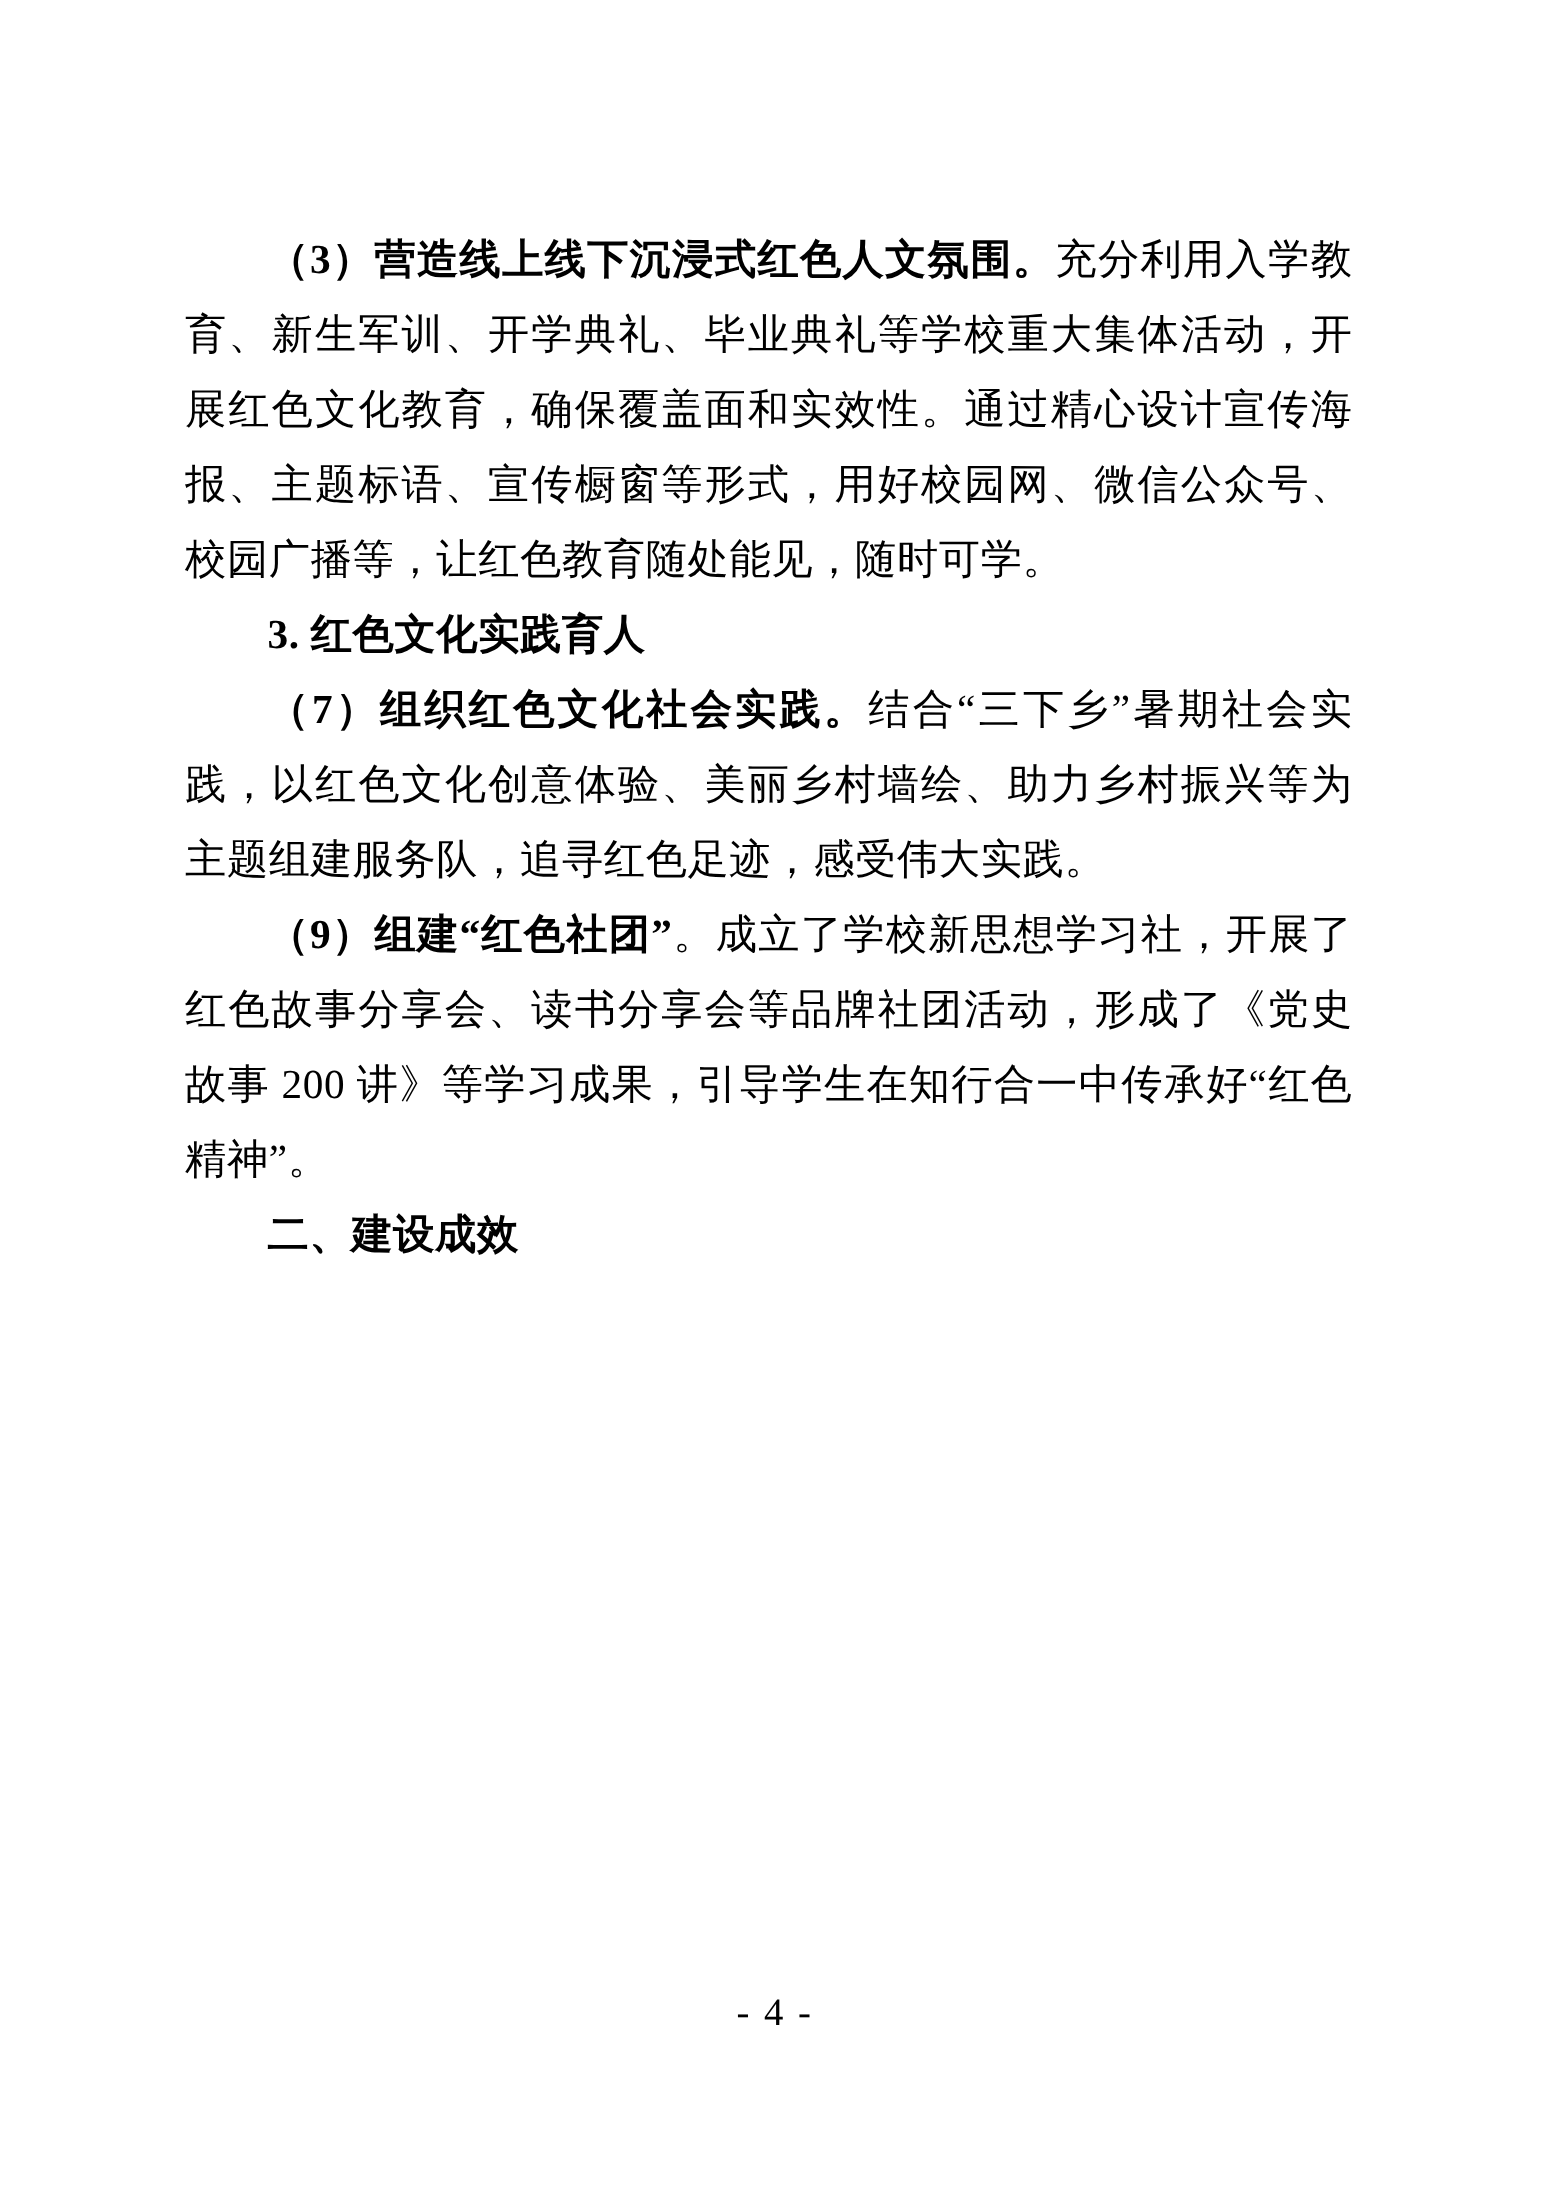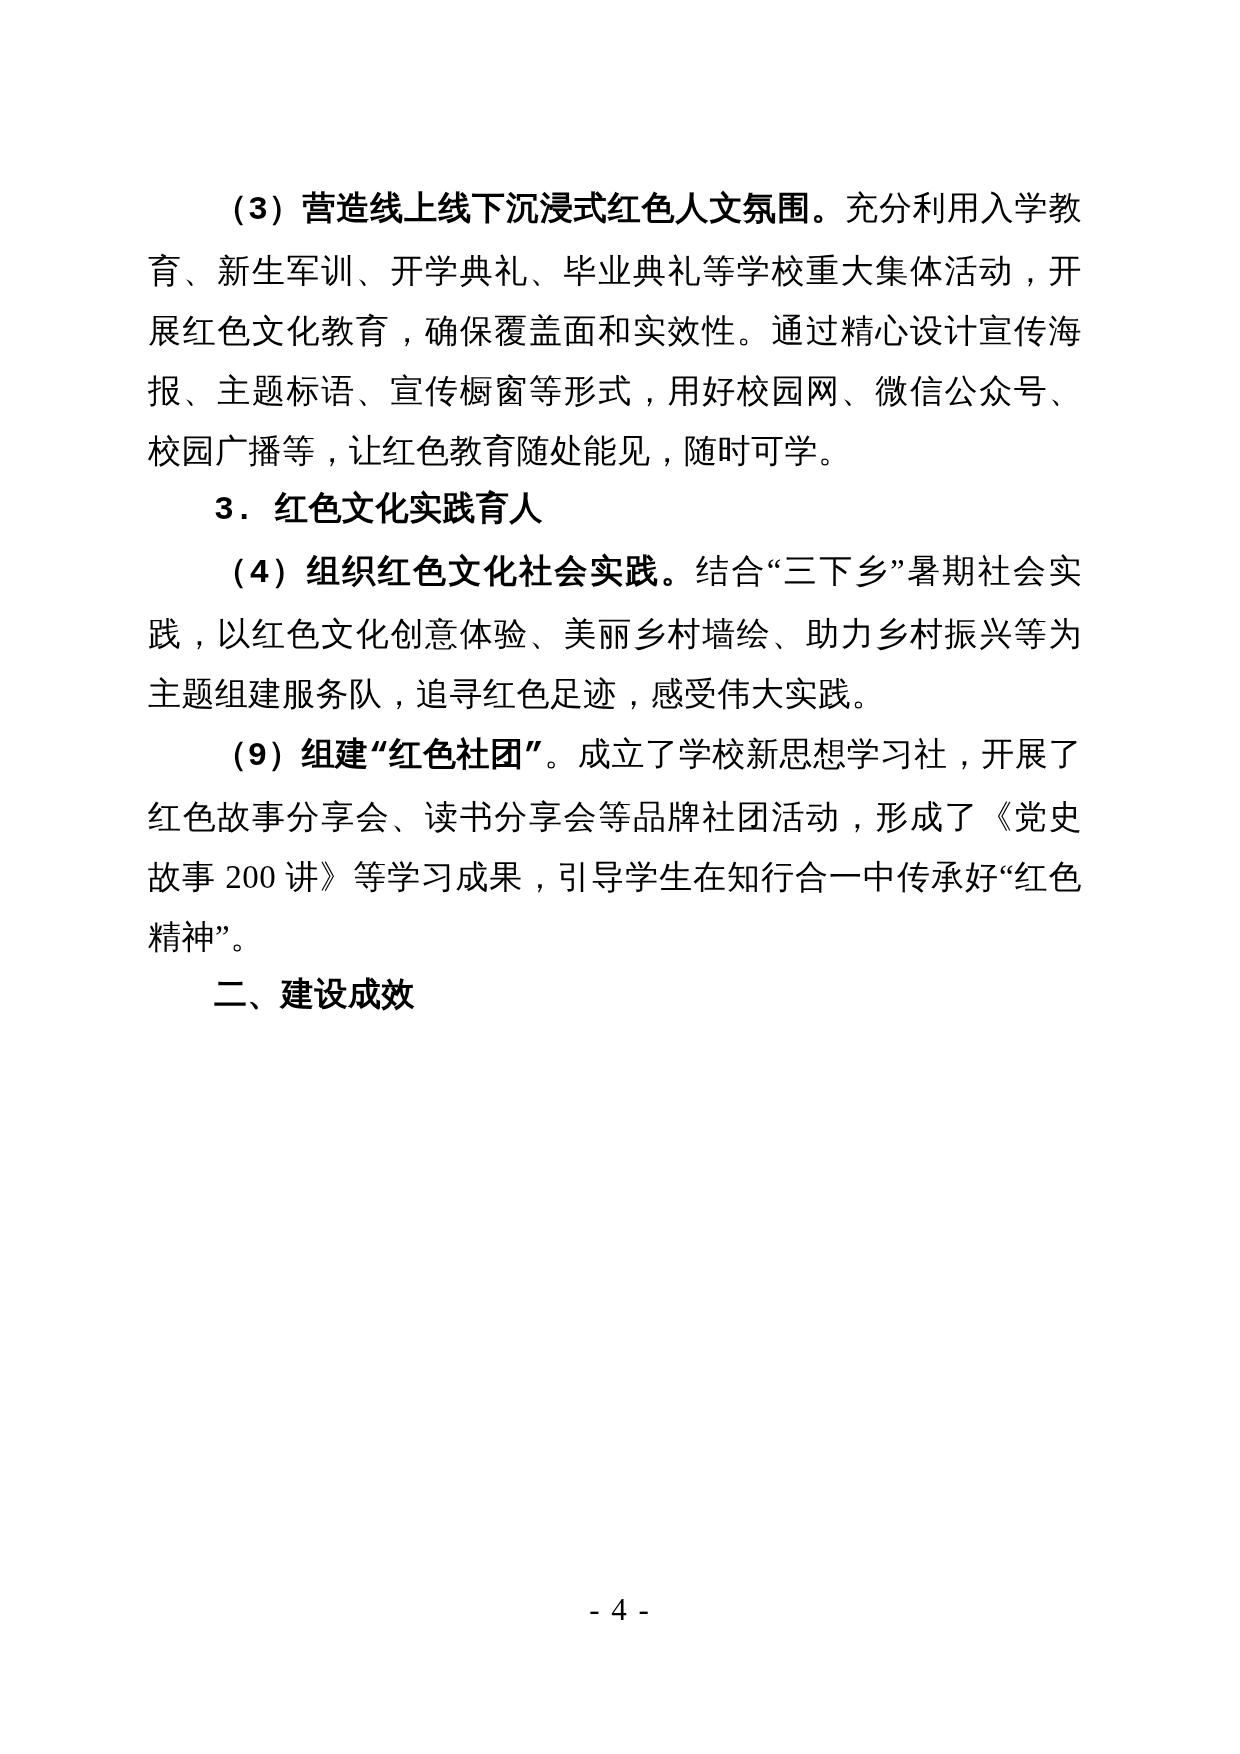--- a/index.html
+++ b/index.html
@@ -27,28 +27,28 @@
     text-justify: inter-ideograph;
     letter-spacing: 0.5px;
   }
   p.para {
     margin: 0;
     padding: 0;
     text-indent: 2em;
   }
   .lead {
     font-weight: 700;
-    font-family: Liberation Mono, monospace;
+    font-family: Liberation Serif, serif;
   }
   p.heading-para {
     margin: 0;
     padding: 0;
     text-indent: 2em;
     font-weight: 700;
-    font-family: Liberation Mono, monospace;
+    font-family: Liberation Serif, serif;
   }
   .footer {
     position: absolute;
     left: 0;
     top: 1592px;
     width: 100%;
     text-align: center;
     font-size: 31px;
     letter-spacing: 2px;
     color: #000000;
@@ -58,21 +58,21 @@
 </head>
 <body>
 
 <div class="page">
   <div class="content">
 
     <p class="para"><span class="lead">（3）营造线上线下沉浸式红色人文氛围。</span><span>充分利用入学教育、新生军训、开学典礼、毕业典礼等学校重大集体活动，开展红色文化教育，确保覆盖面和实效性。通过精心设计宣传海报、主题标语、宣传橱窗等形式，用好校园网、微信公众号、校园广播等，让红色教育随处能见，随时可学。</span></p>
 
     <p class="heading-para">3. 红色文化实践育人</p>
 
-    <p class="para"><span class="lead">（4）组织红色文化社会实践。</span><span>结合“三下乡”暑期社会实践，以红色文化创意体验、美丽乡村墙绘、助力乡村振兴等为主题组建服务队，追寻红色足迹，感受伟大实践。</span></p>
+    <p class="para"><span class="lead">（7）组织红色文化社会实践。</span><span>结合“三下乡”暑期社会实践，以红色文化创意体验、美丽乡村墙绘、助力乡村振兴等为主题组建服务队，追寻红色足迹，感受伟大实践。</span></p>
 
 
     <p class="para"><span class="lead">（9）组建“红色社团”</span><span>。成立了学校新思想学习社，开展了红色故事分享会、读书分享会等品牌社团活动，形成了《党史故事 200 讲》等学习成果，引导学生在知行合一中传承好“红色精神”。</span></p>
 
     <p class="heading-para">二、建设成效</p>
 
 
   </div>
 
   <div class="footer">- 4 -</div>

